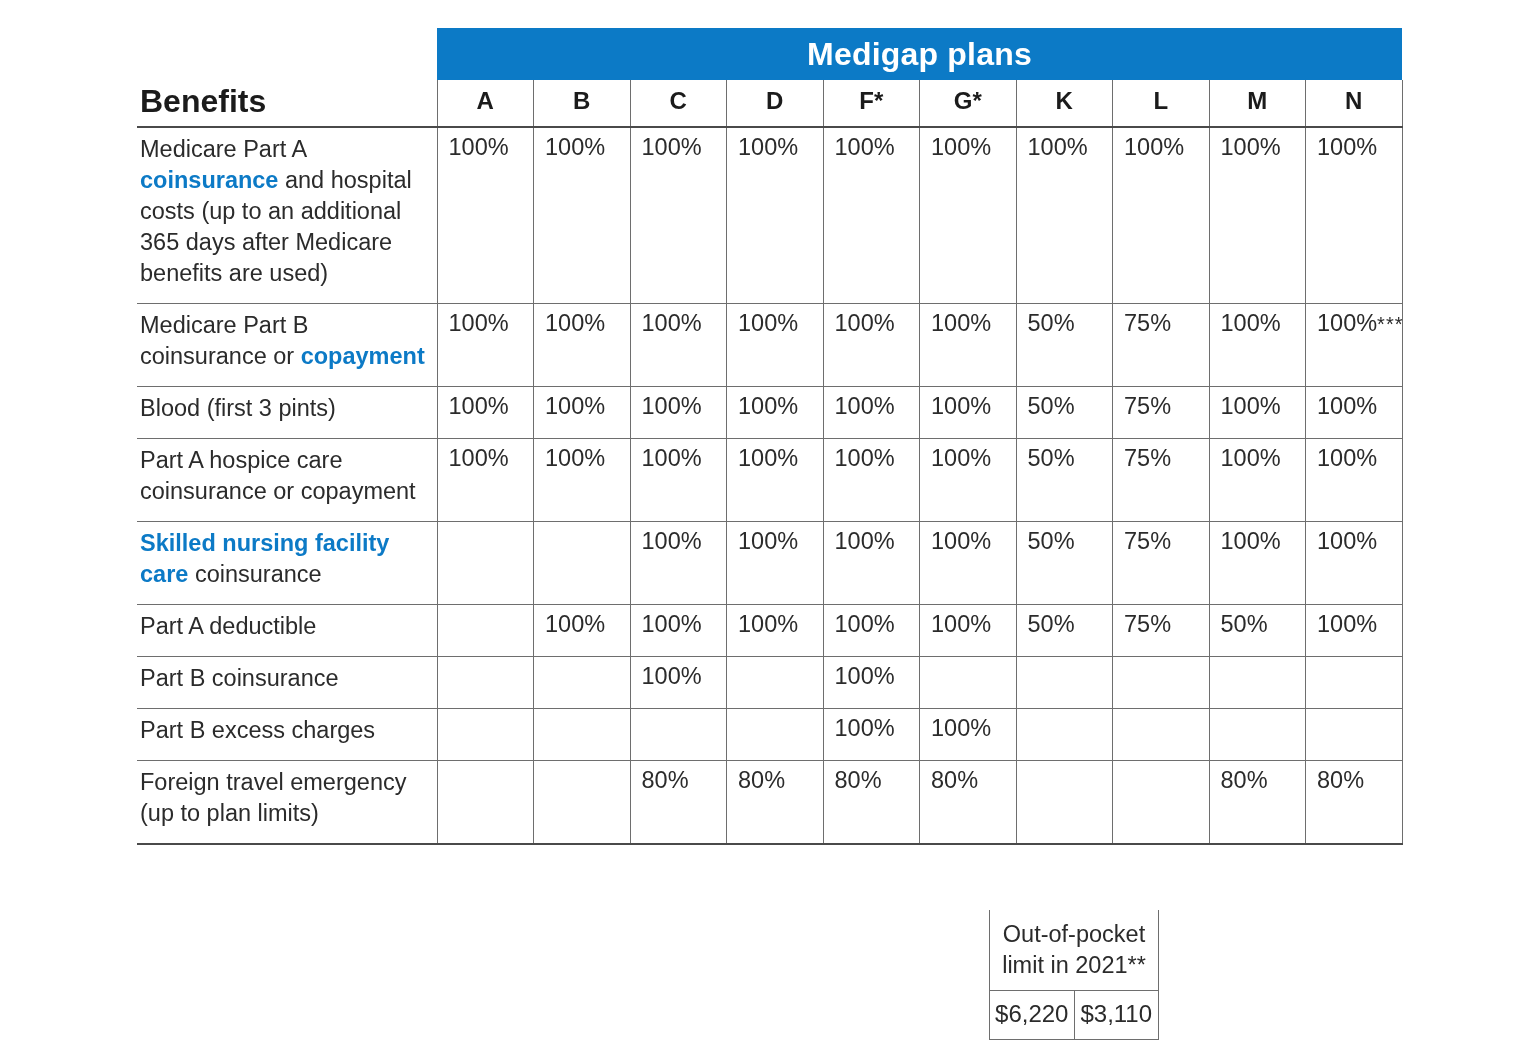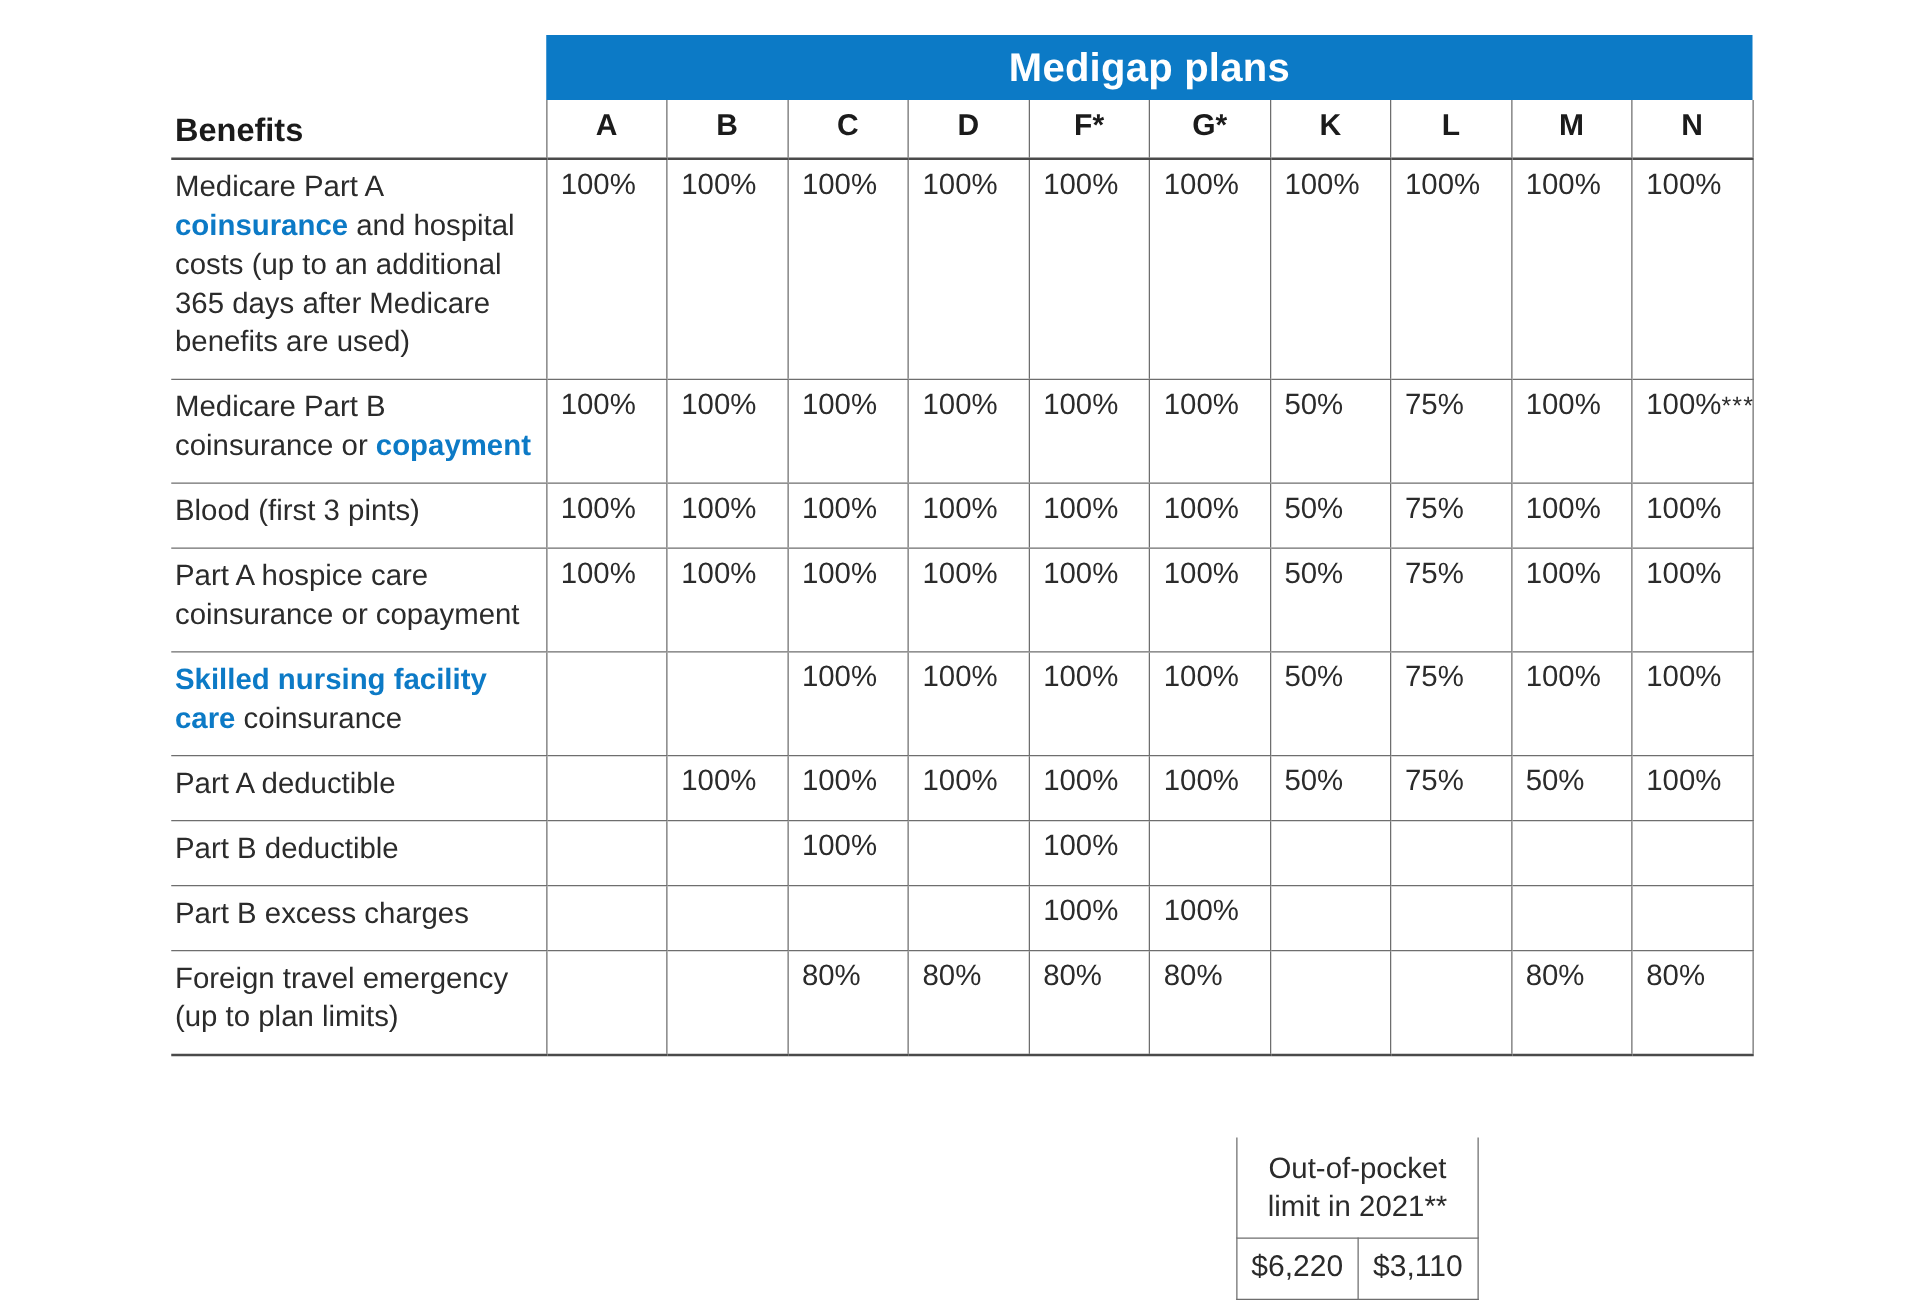--- a/index.html
+++ b/index.html
@@ -52,21 +52,21 @@
     text-align: center;
     letter-spacing: 0.2px;
     height: 52px;
     padding: 0;
     border: none;
     vertical-align: middle;
   }
 
   
   .hdr-benefits {
-    font-size: 26px;
+    font-size: 32px;
     font-weight: bold;
     color: #1b1b1b;
     text-align: left;
     vertical-align: bottom;
     padding: 0 0 6px 3px;
     height: 40px;
     border: none;
     border-bottom: 2.5px solid #4a4a4a;
   }
   .hdr-plan {
@@ -115,21 +115,21 @@
   
   .oop {
     position: absolute;
     left: 989px;
     top: 910px;
     width: 194px;
   }
   table.oop-table {
     border-collapse: collapse;
     table-layout: fixed;
-    width: 194px;
+    width: 170px;
   }
   .oop-title {
     font-size: 23.5px;
     line-height: 1.3;
     color: #2b2b2b;
     text-align: center;
     padding: 9px 4px 10px 4px;
     border: 1.6px solid #6e6e6e;
     border-top: none;
   }
@@ -254,21 +254,21 @@
             <td class="val">100%</td>
             <td class="val">100%</td>
             <td class="val">100%</td>
             <td class="val">100%</td>
             <td class="val">50%</td>
             <td class="val">75%</td>
             <td class="val">50%</td>
             <td class="val last">100%</td>
           </tr>
           <tr>
-            <td class="benefit"><span>Part B deductible</span></td>
+            <td class="benefit"><span>Part B coinsurance</span></td>
             <td class="val"></td>
             <td class="val"></td>
             <td class="val">100%</td>
             <td class="val"></td>
             <td class="val">100%</td>
             <td class="val"></td>
             <td class="val"></td>
             <td class="val"></td>
             <td class="val"></td>
             <td class="val last"></td>

